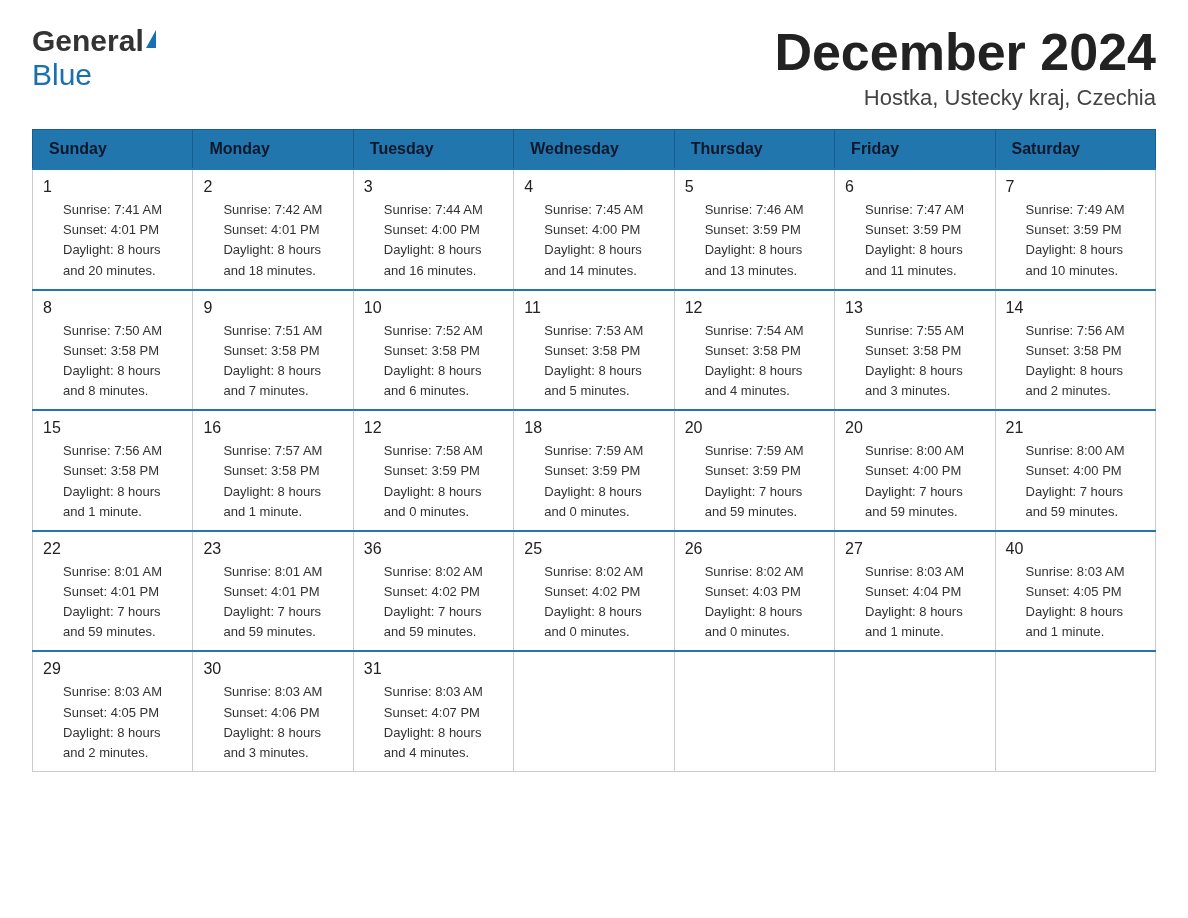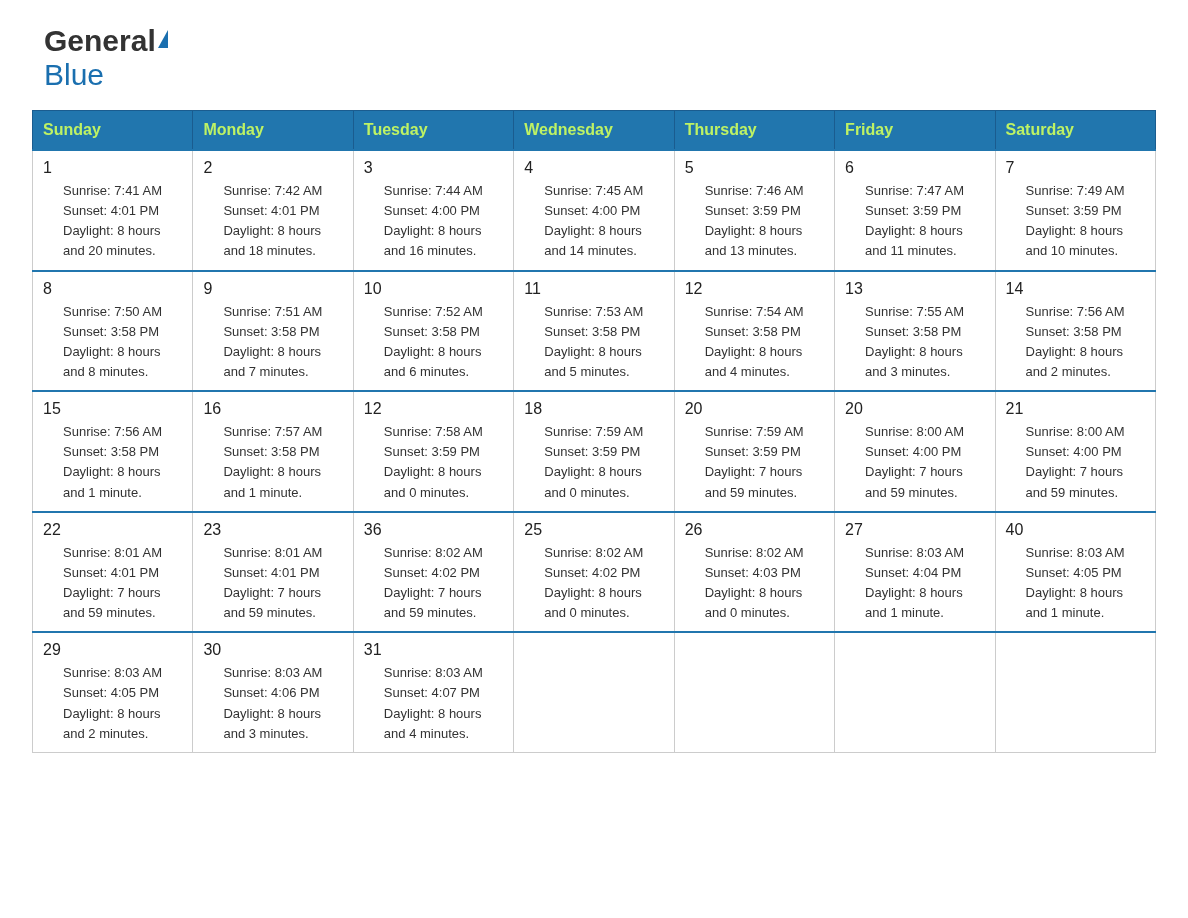--- a/index.html
+++ b/index.html
@@ -46,24 +46,24 @@
       color: #444;
       margin-top: 4px;
     }
     .calendar-table {
       width: 100%;
       border-collapse: collapse;
       table-layout: fixed;
     }
     .calendar-table thead th {
       background-color: #2176ae;
-      color: #bef264;
+      color: #0f172a;
       font-size: 16px;
       font-weight: bold;
-      padding: 10px 10px;
+      padding: 10px 16px;
       text-align: left;
       border: 1px solid #1a5c8f;
     }
     .calendar-table tbody td {
       vertical-align: top;
       padding: 8px 10px;
       border: 1px solid #ccc;
       font-size: 13.5px;
       color: #222;
       min-height: 100px;
@@ -85,21 +85,20 @@
       line-height: 1.55;
       margin-left: 20px;
     }
     .empty-cell {
       background: #fff;
     }
     .logo-wrapper {
       display: flex;
       align-items: center;
       gap: 0;
-      margin-left: 12px;
     }
     .logo-text-group {
       display: flex;
       flex-direction: column;
     }
     .logo-row1 {
       display: flex;
       align-items: center;
     }
     .logo-row2 {
@@ -117,20 +116,24 @@
         <div class="logo-row1">
           <span style="font-size:30px;font-weight:bold;color:#333;">General</span>
           <span class="logo-triangle"></span>
         </div>
         <div class="logo-row2">
           <span style="font-size:30px;font-weight:normal;color:#1a6faf;">Blue</span>
         </div>
       </div>
     </div>
   </div>
+  <div class="title-block">
+    <div class="month-title">December 2024</div>
+    <div class="location-title">Hostka, Ustecky kraj, Czechia</div>
+  </div>
 </div>
 
 <table class="calendar-table">
   <thead>
     <tr>
     <th>Sunday</th>
         <th>Monday</th>
         <th>Tuesday</th>
         <th>Wednesday</th>
         <th>Thursday</th>

